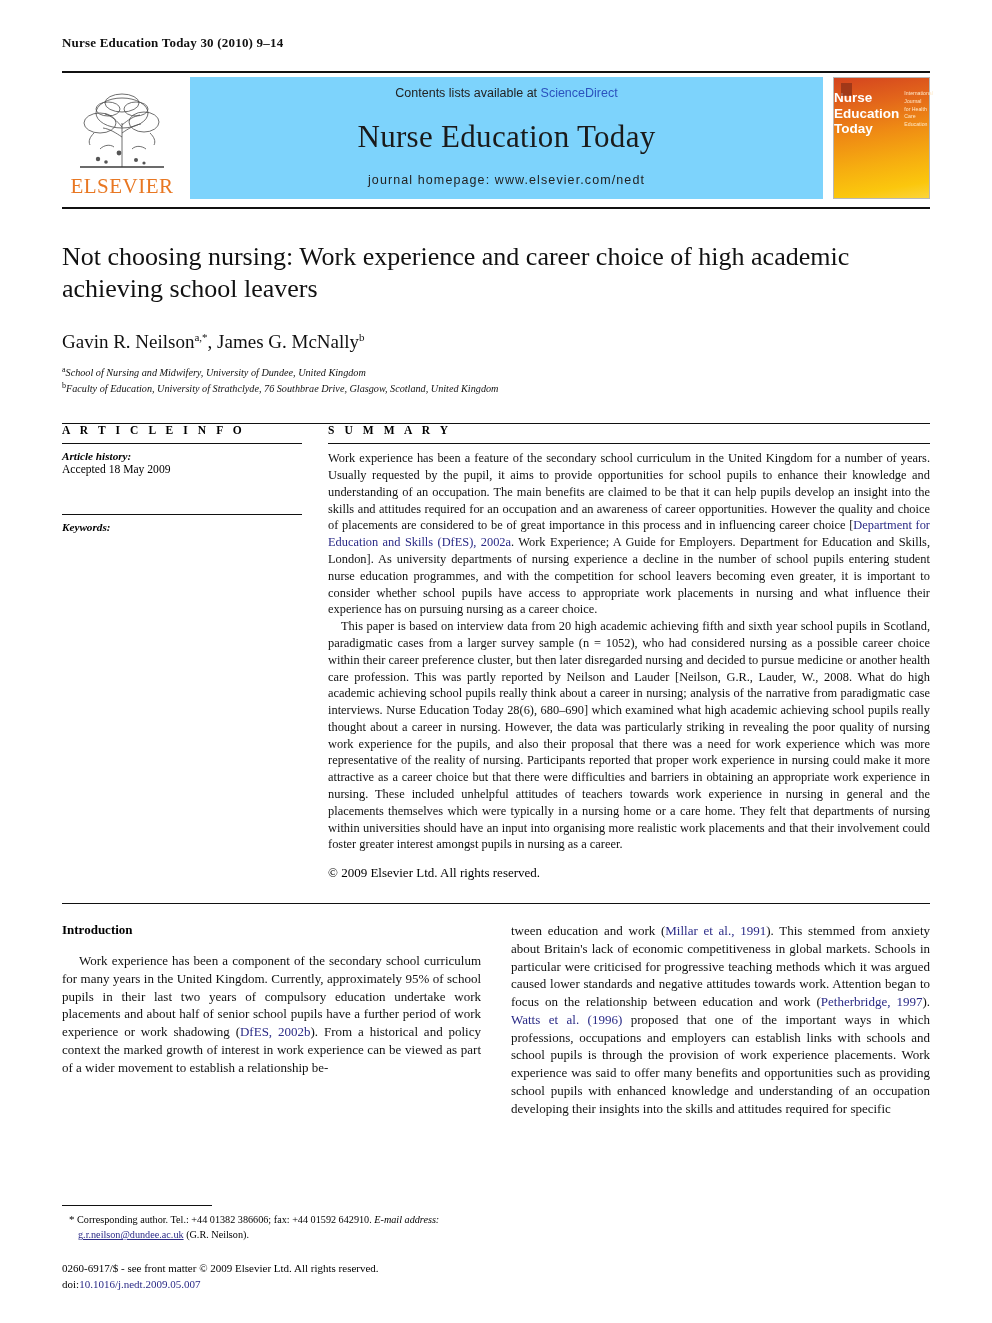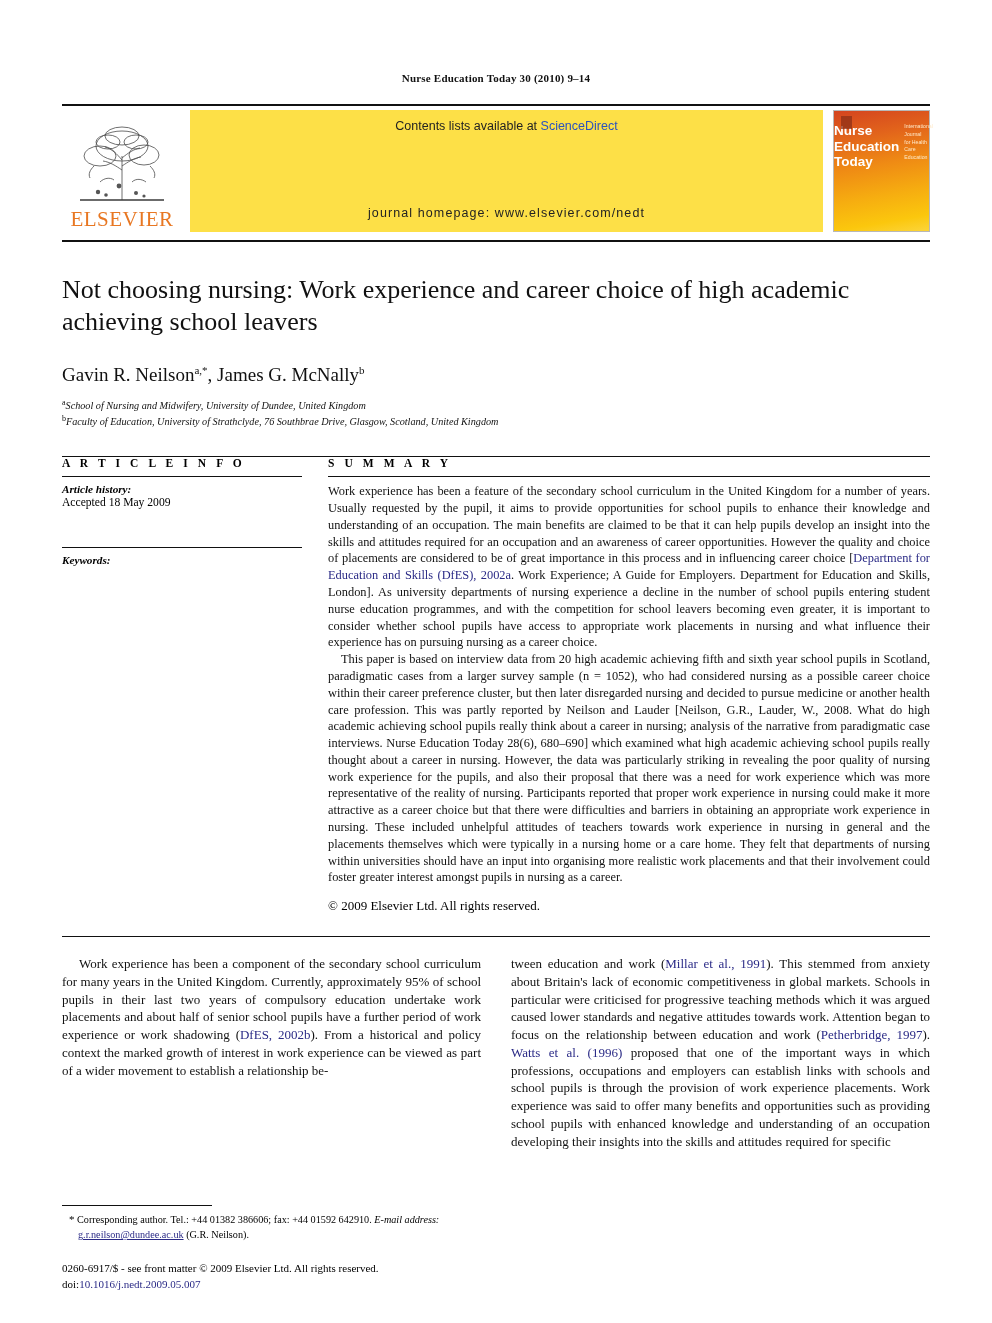--- a/index.html
+++ b/index.html
@@ -18,25 +18,24 @@
   .page {
     width: 992px;
     height: 1323px;
     position: relative;
     box-sizing: border-box;
     padding: 0 62px;
   }
 
   
   .running-head {
-    text-align: center;
-    font-size: 11px;
+    font-size: 13px;
     font-weight: bold;
     letter-spacing: .2px;
-    padding-top: 72px;
+    padding-top: 35px;
     color: #111;
   }
 
   
   .banner {
     margin-top: 20px;
     border-top: 2px solid #111;
     padding-top: 4px;
     display: flex;
     align-items: stretch;
@@ -55,21 +54,21 @@
   .elsevier-word {
     font-family: "Liberation Serif", serif;
     color: #E87722;
     font-size: 21px;
     letter-spacing: .5px;
     line-height: 1;
     margin-top: 1px;
   }
   .banner-center {
     flex: 1 1 auto;
-    background: #fde047;
+    background: #7dd3fc;
     margin: 0 10px 0 8px;
     display: flex;
     flex-direction: column;
     align-items: center;
     justify-content: space-between;
     padding: 9px 0 12px;
   }
   .contents-line {
     font-family: "Liberation Sans", sans-serif;
     font-size: 12.5px;
@@ -281,20 +280,21 @@
           <circle cx="49" cy="64" r="2.4"></circle>
         </g>
       </svg>
       <div class="elsevier-word">ELSEVIER</div>
     </div>
 
     <div class="banner-center">
       <div class="contents-line">
         <span>Contents lists available at </span><span class="sd">ScienceDirect</span>
       </div>
+      <div class="journal-title">Nurse Education Today</div>
       <div class="homepage">journal homepage: www.elsevier.com/nedt</div>
     </div>
 
     <div class="cover">
       <div class="cover-mini-logo"></div>
       <div class="cover-title">
         <div>Nurse</div>
         <div>Education</div>
         <div>Today</div>
       </div>
@@ -340,20 +340,21 @@
         <p>This paper is based on interview data from 20 high academic achieving fifth and sixth year school pupils in Scotland, paradigmatic cases from a larger survey sample (n = 1052), who had considered nursing as a possible career choice within their career preference cluster, but then later disregarded nursing and decided to pursue medicine or another health care profession. This was partly reported by Neilson and Lauder [Neilson, G.R., Lauder, W., 2008. What do high academic achieving school pupils really think about a career in nursing; analysis of the narrative from paradigmatic case interviews. Nurse Education Today 28(6), 680–690] which examined what high academic achieving school pupils really thought about a career in nursing. However, the data was particularly striking in revealing the poor quality of nursing work experience for the pupils, and also their proposal that there was a need for work experience which was more representative of the reality of nursing. Participants reported that proper work experience in nursing could make it more attractive as a career choice but that there were difficulties and barriers in obtaining an appropriate work experience in nursing. These included unhelpful attitudes of teachers towards work experience in nursing in general and the placements themselves which were typically in a nursing home or a care home. They felt that departments of nursing within universities should have an input into organising more realistic work placements and that their involvement could foster greater interest amongst pupils in nursing as a career.</p>
       </div>
       <div class="copyright">© 2009 Elsevier Ltd. All rights reserved.</div>
     </div>
   </div>
 
   <div class="body-rule"></div>
 
   <div class="columns">
     <div class="col">
+      <div class="h1">Introduction</div>
       <p class="para first"><span>Work experience has been a component of the secondary school curriculum for many years in the United Kingdom. Currently, approximately 95% of school pupils in their last two years of compulsory education undertake work placements and about half of senior school pupils have a further period of work experience or work shadowing (</span><span class="cite">DfES, 2002b</span><span>). From a historical and policy context the marked growth of interest in work experience can be viewed as part of a wider movement to establish a relationship be-</span></p>
     </div>
 
     <div class="col">
       <p class="para"><span>tween education and work (</span><span class="cite">Millar et al., 1991</span><span>). This stemmed from anxiety about Britain's lack of economic competitiveness in global markets. Schools in particular were criticised for progressive teaching methods which it was argued caused lower standards and negative attitudes towards work. Attention began to focus on the relationship between education and work (</span><span class="cite">Petherbridge, 1997</span><span>). </span><span class="cite">Watts et al. (1996)</span><span> proposed that one of the important ways in which professions, occupations and employers can establish links with schools and school pupils is through the provision of work experience placements. Work experience was said to offer many benefits and opportunities such as providing school pupils with enhanced knowledge and understanding of an occupation developing their insights into the skills and attitudes required for specific</span></p>
     </div>
   </div>
 
   <div class="footnote-wrap">
     <div class="fn-rule"></div>

